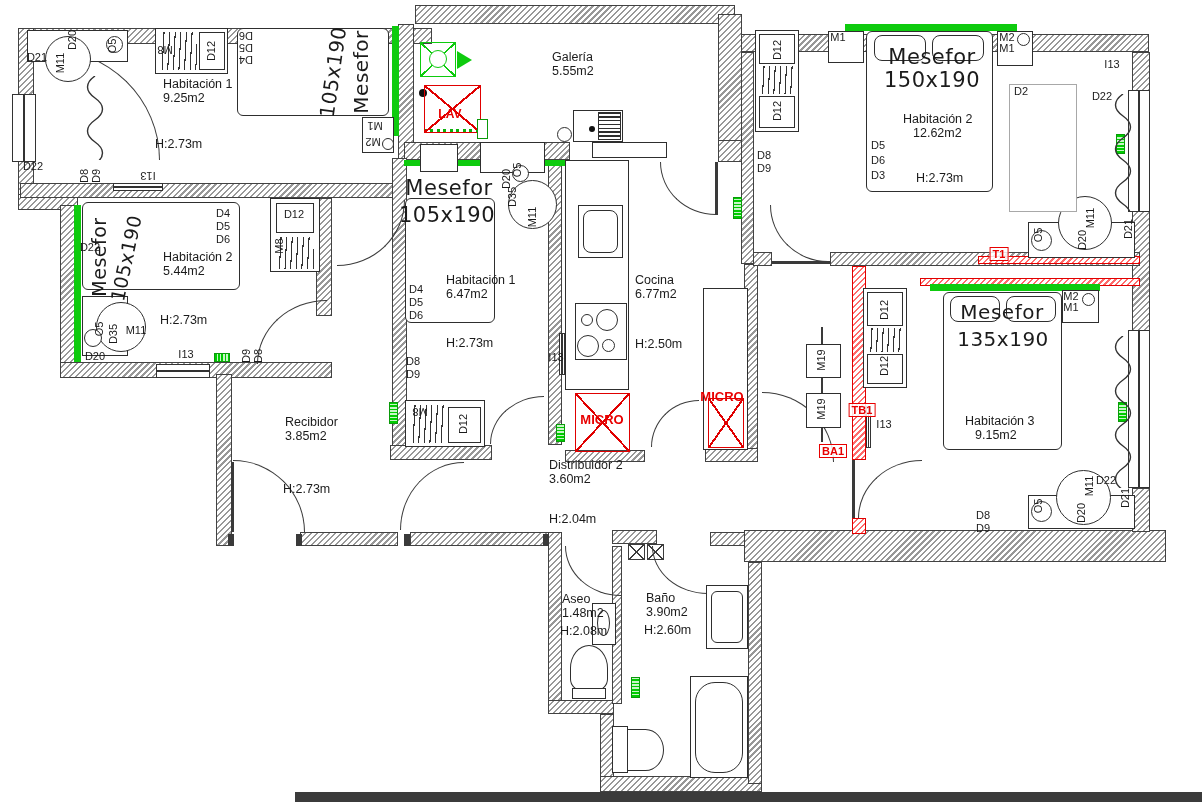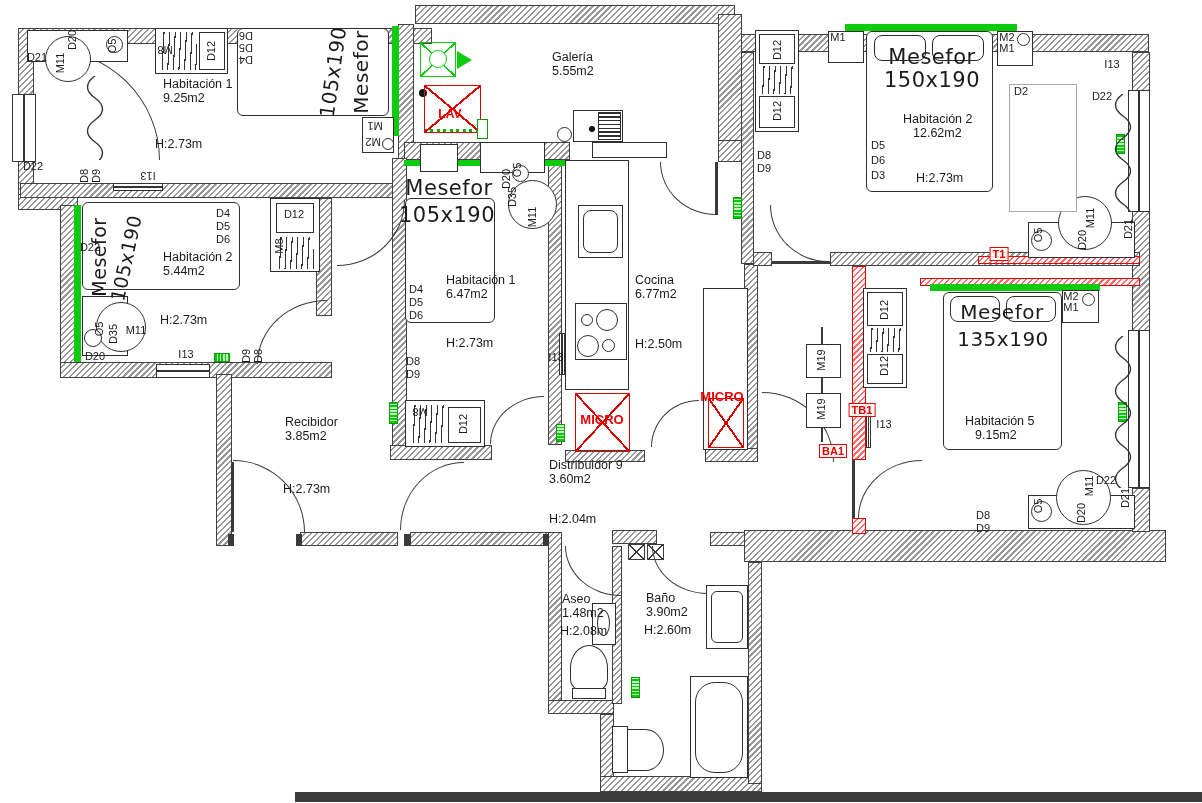--- a/index.html
+++ b/index.html
@@ -265,26 +265,26 @@
       <div>Cocina</div>
       <div>6.77m2</div>
     </div>
     <div class="ht" style="left: 635px; top: 337px;">H:2.50m</div>
     <div class="room" style="left: 285px; top: 415px;">
       <div>Recibidor</div>
       <div>3.85m2</div>
     </div>
     <div class="ht" style="left: 283px; top: 482px;">H:2.73m</div>
     <div class="room" style="left: 549px; top: 458px;">
-      <div>Distribuidor 9</div>
+      <div>Distribuidor 2</div>
       <div>3.60m2</div>
     </div>
     <div class="ht" style="left: 549px; top: 512px; text-align: center;">H:2.04m</div>
     <div class="room" style="left: 965px; top: 414px;">
-      <div>Habitación 5</div>
+      <div>Habitación 3</div>
       <div style="margin-left: 10px;">9.15m2</div>
     </div>
     <div class="room" style="left: 562px; top: 592px;">
       <div>Aseo</div>
       <div>1.48m2</div>
     </div>
     <div class="ht" style="left: 560px; top: 624px;">H:2.08m</div>
     <div class="room" style="left: 646px; top: 591px;">
       <div>Baño</div>
       <div>3.90m2</div>

